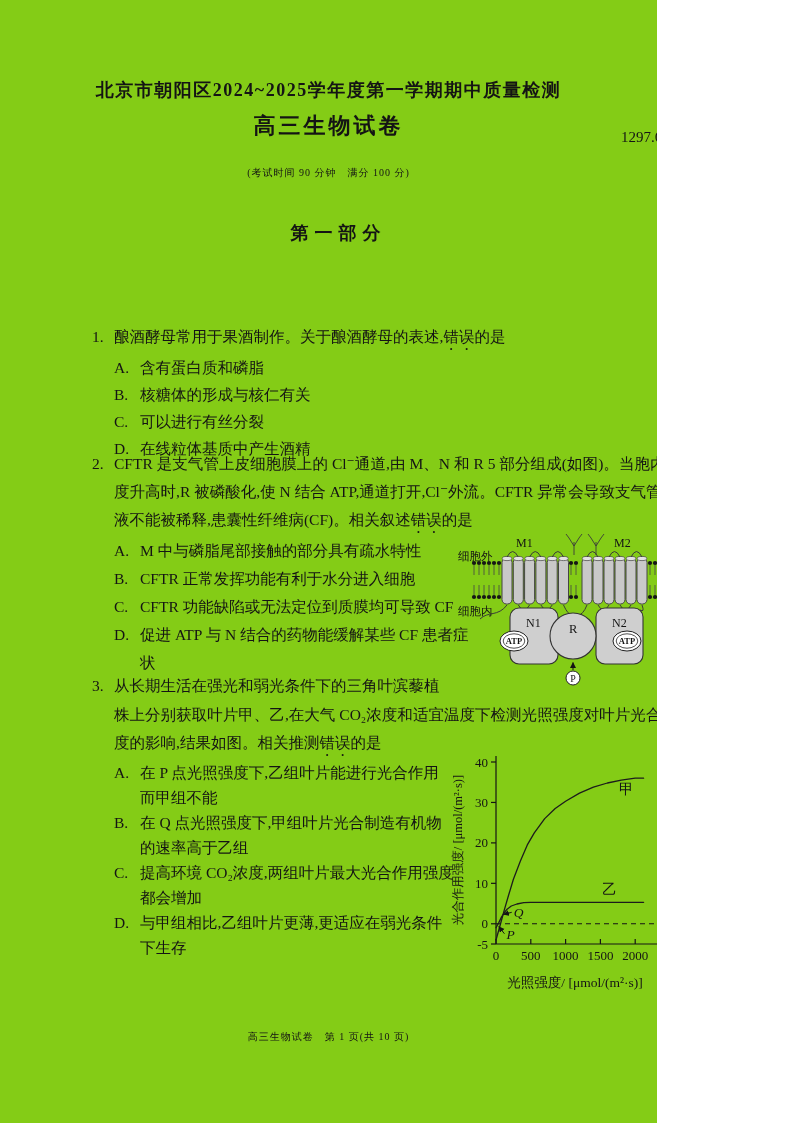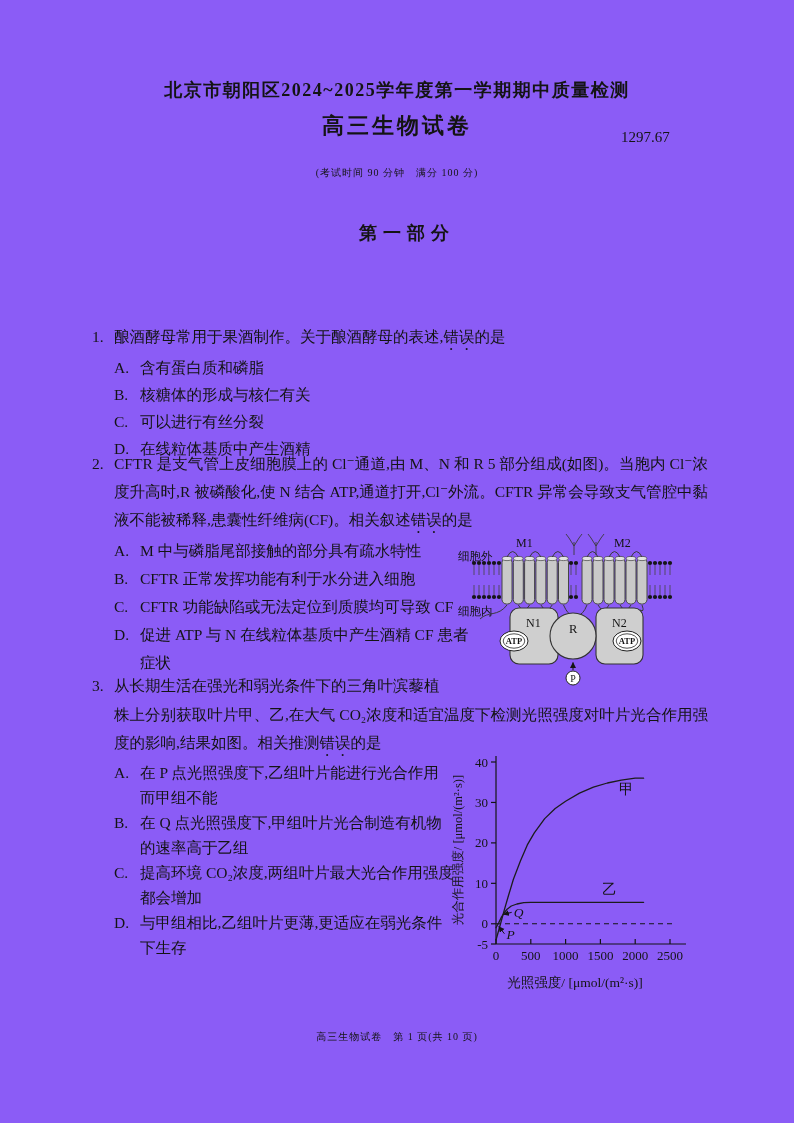--- a/index.html
+++ b/index.html
@@ -1,17 +1,17 @@
 <!DOCTYPE html>
 <html><head>
 <meta charset="utf-8">
 <style>
   html,body{margin:0;padding:0;background:#ffffff;}
   .page{
-    position:relative; width:794px; height:1123px; background:#8b5cf6;
+    position:relative; width:657px; height:1123px; background:#84cc16;
     font-family:"Liberation Serif","DejaVu Serif",serif; color:#141414;
     overflow:hidden;
   }
   .center{left:0;right:0;text-align:center;}
   .abs{position:absolute;}
   .title{top:78px;font-size:18px;font-weight:600;letter-spacing:1.5px;}
   .subtitle{top:111px;font-size:22px;font-weight:700;letter-spacing:3px;text-align:center;}
   .date{left:621px;top:129px;font-size:15px;}
   .exam-info{top:166px;font-size:10px;font-weight:500;letter-spacing:1px;}
   .part-title{top:221px;font-size:18px;font-weight:700;letter-spacing:6px;margin-left:20px;}
@@ -86,21 +86,21 @@
         <div class="opt">
             <span class="letter">B.</span>
             <span class="opt-text">CFTR 正常发挥功能有利于水分进入细胞</span>
           </div>
         <div class="opt">
             <span class="letter">C.</span>
             <span class="opt-text">CFTR 功能缺陷或无法定位到质膜均可导致 CF</span>
           </div>
         <div class="opt">
             <span class="letter">D.</span>
-            <span class="opt-text">促进 ATP 与 N 在线粒体基质中产生酒精 CF 患者症状</span>
+            <span class="opt-text">促进 ATP 与 N 结合的药物能缓解某些 CF 患者症状</span>
           </div>
       </div>
     </div>
   </div>
 
   <svg class="diagram-svg" id="diagram-svg" width="244" height="156" viewBox="0 0 244 156">
       <g>
         <circle cx="18" cy="32" r="2.1" fill="#161616"></circle>
         <line x1="18" y1="34" x2="18" y2="44" stroke="#444" stroke-width="0.8"></line>
         <circle cx="18" cy="66" r="2.1" fill="#161616"></circle>

